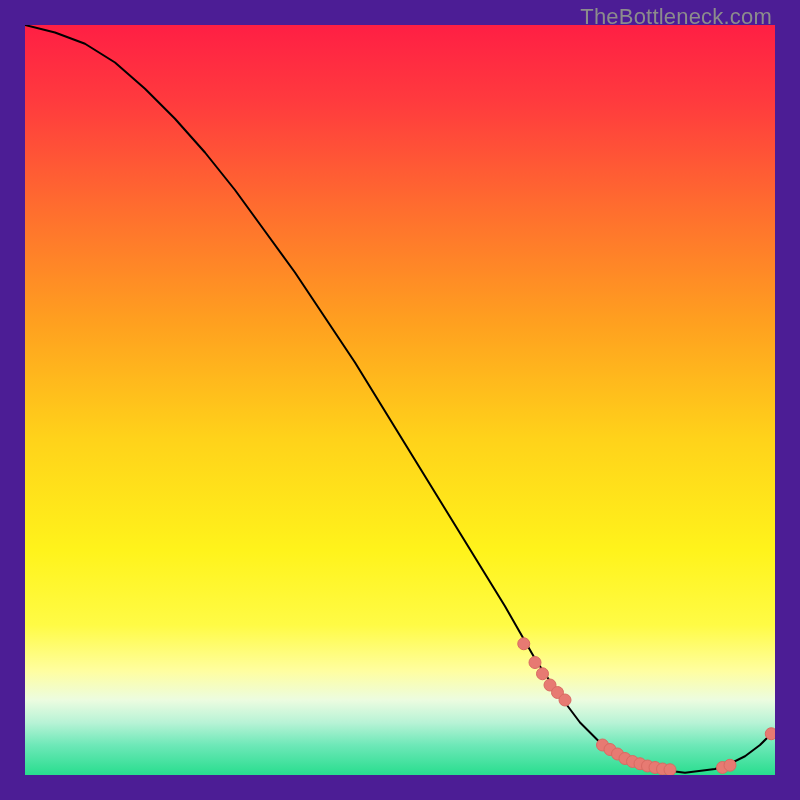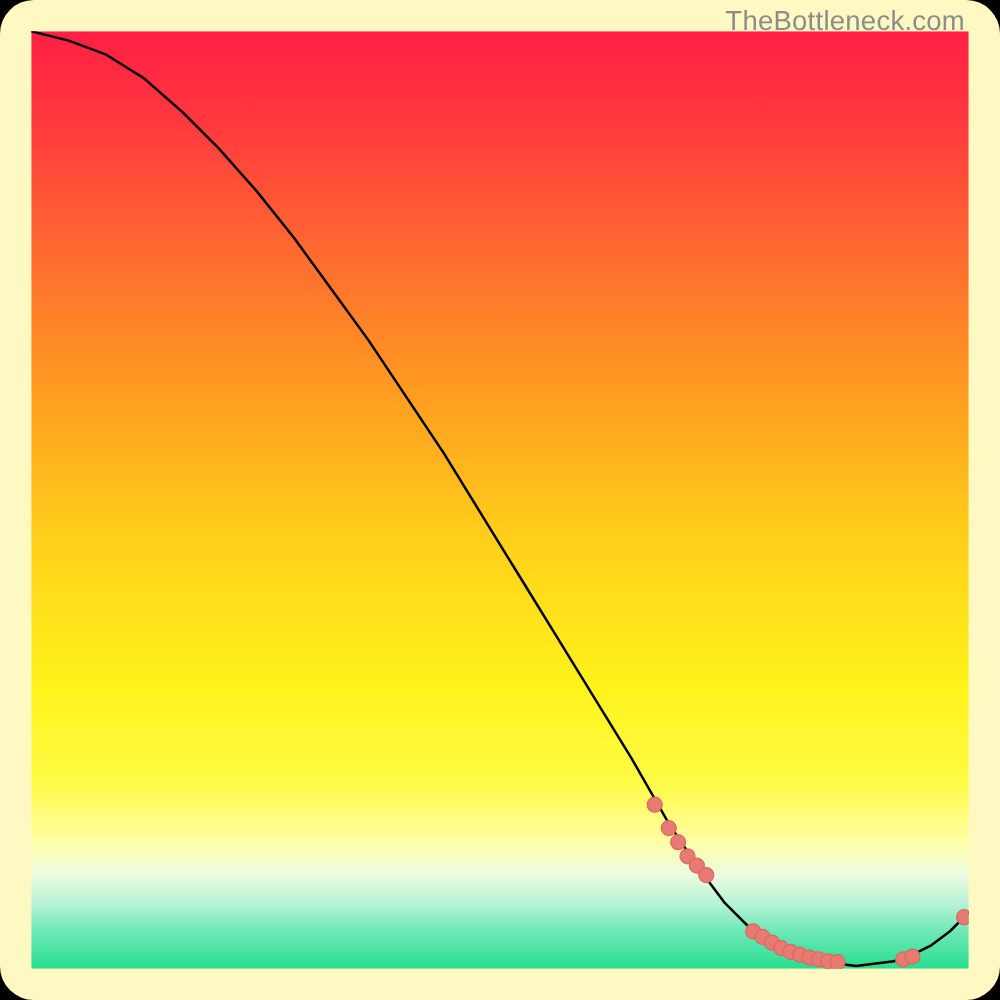--- a/index.html
+++ b/index.html
@@ -8,22 +8,21 @@
     width: 800px;
     height: 800px;
     background: #000;
     font-family: Arial, Helvetica, sans-serif;
     overflow: hidden;
   }
   .frame {
     position: relative;
     width: 800px;
     height: 800px;
-    background: #fef9c3;
-    border-radius: 27px;
+    background: #4c1d95;
   }
   .plot-area {
     position: absolute;
     left: 25px;
     top: 25px;
     width: 750px;
     height: 750px;
   }
   .watermark {
     position: absolute;

